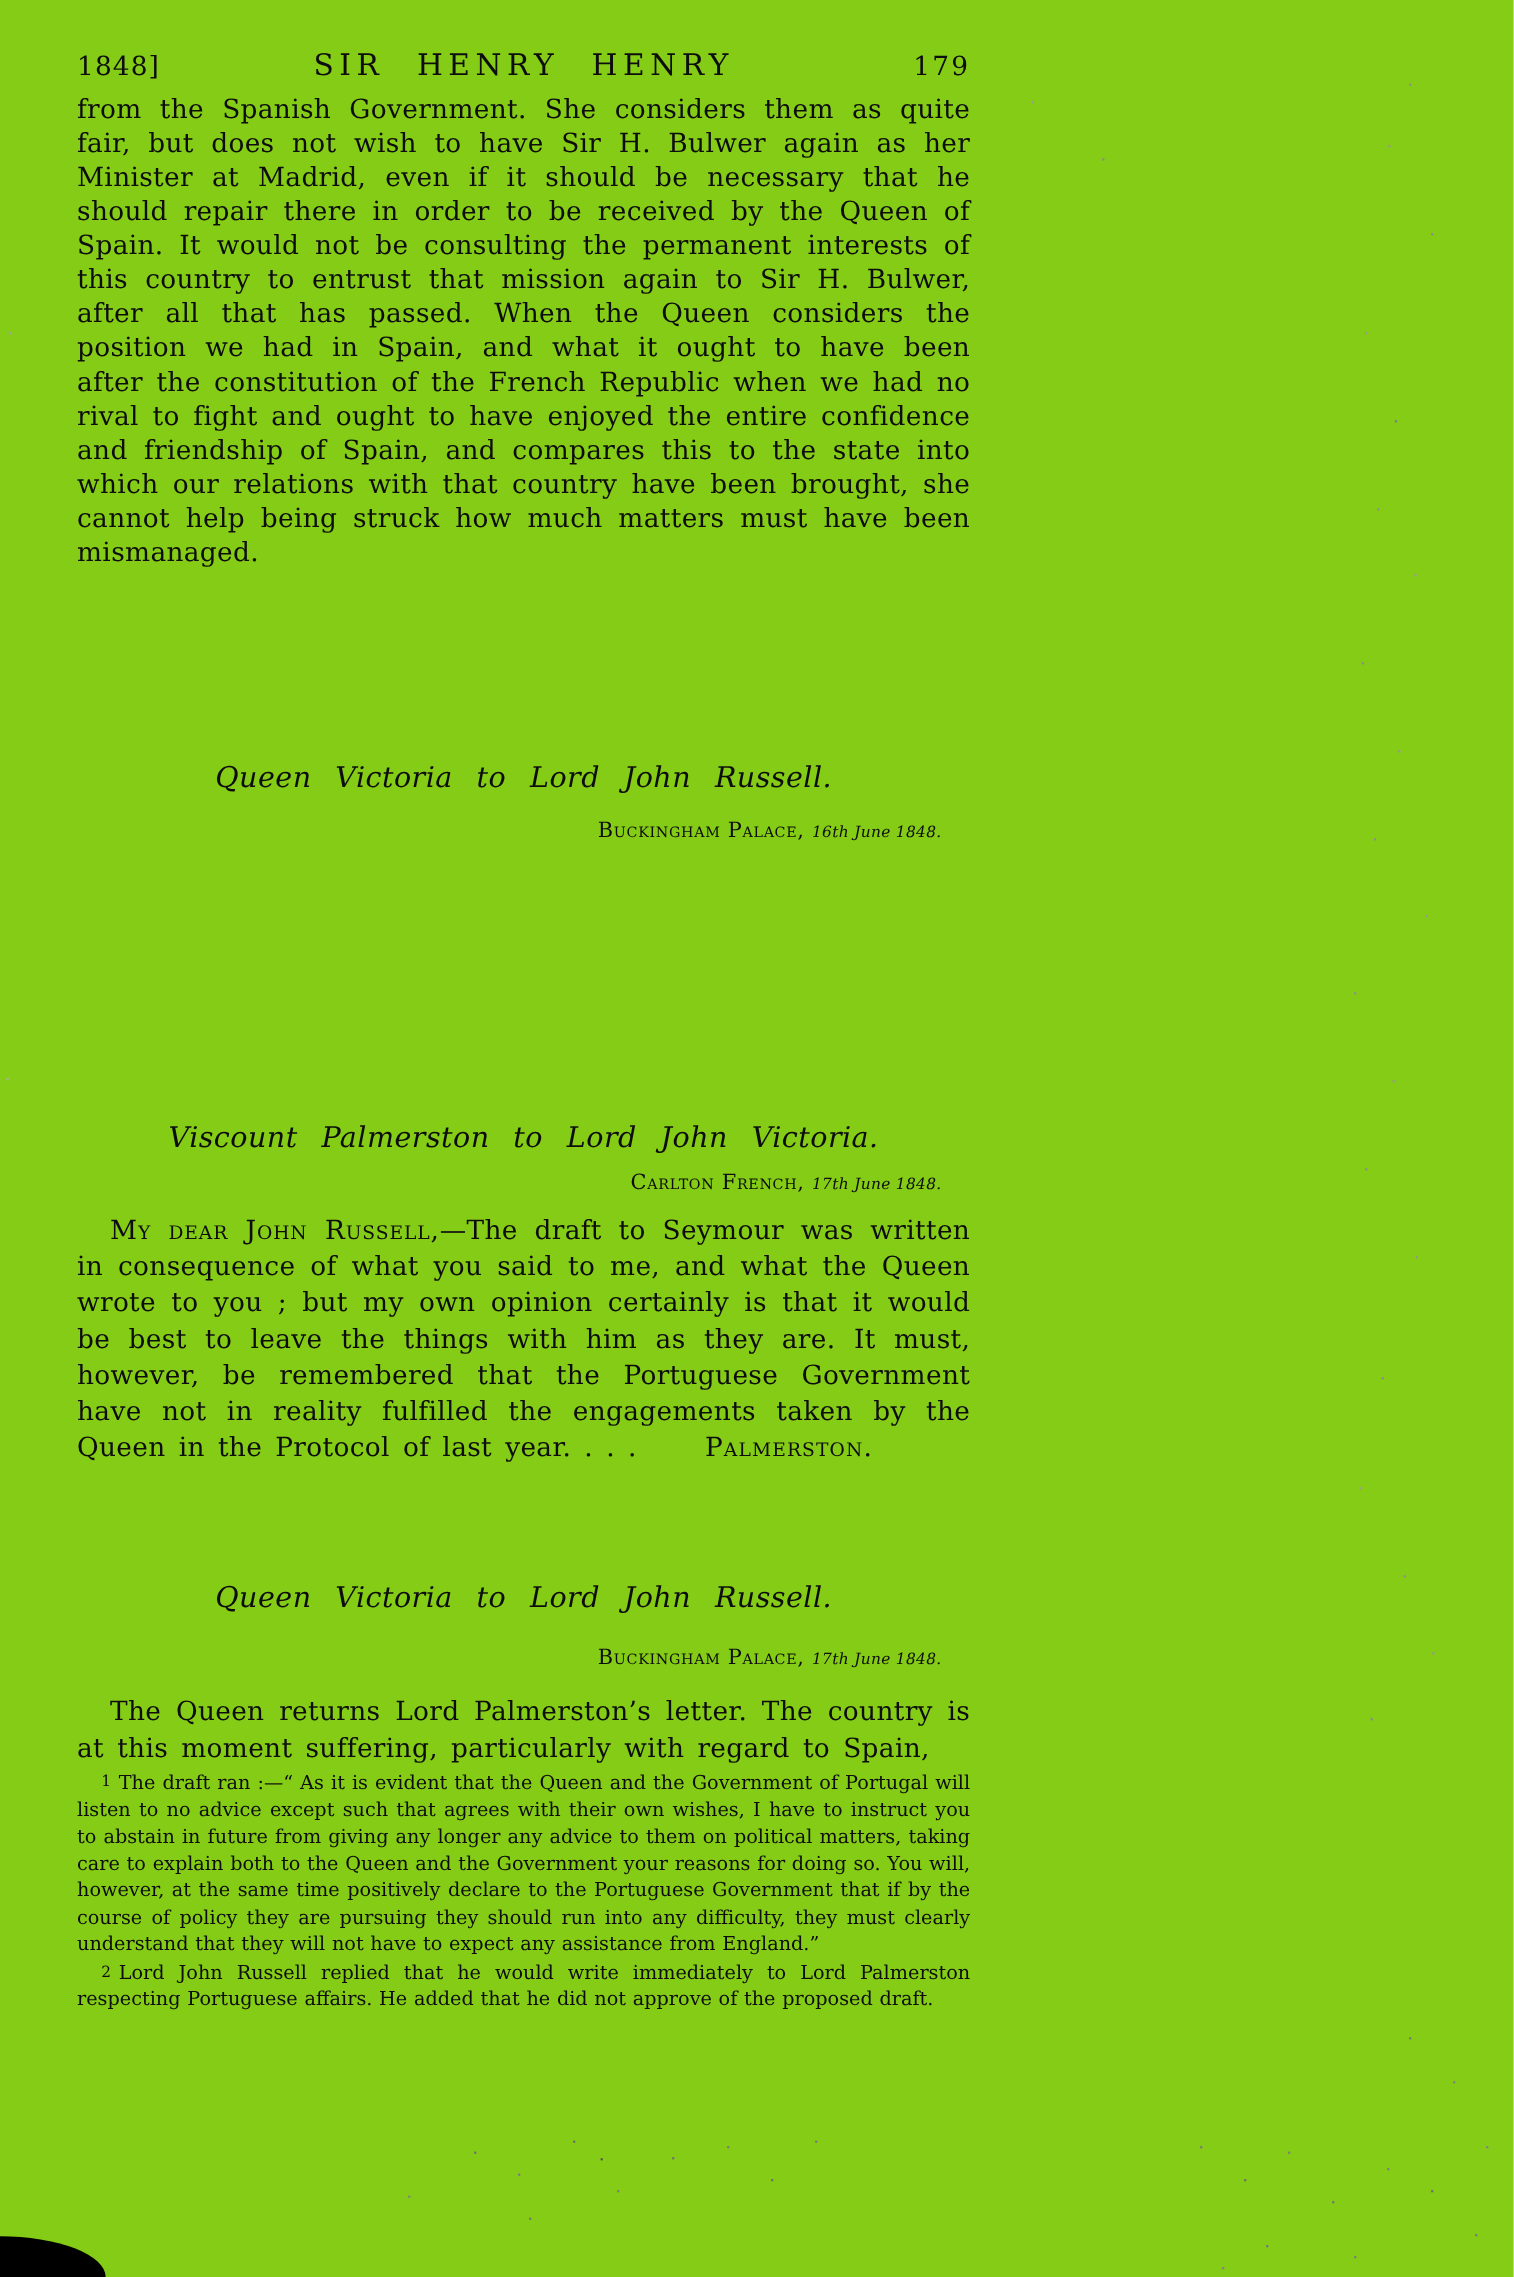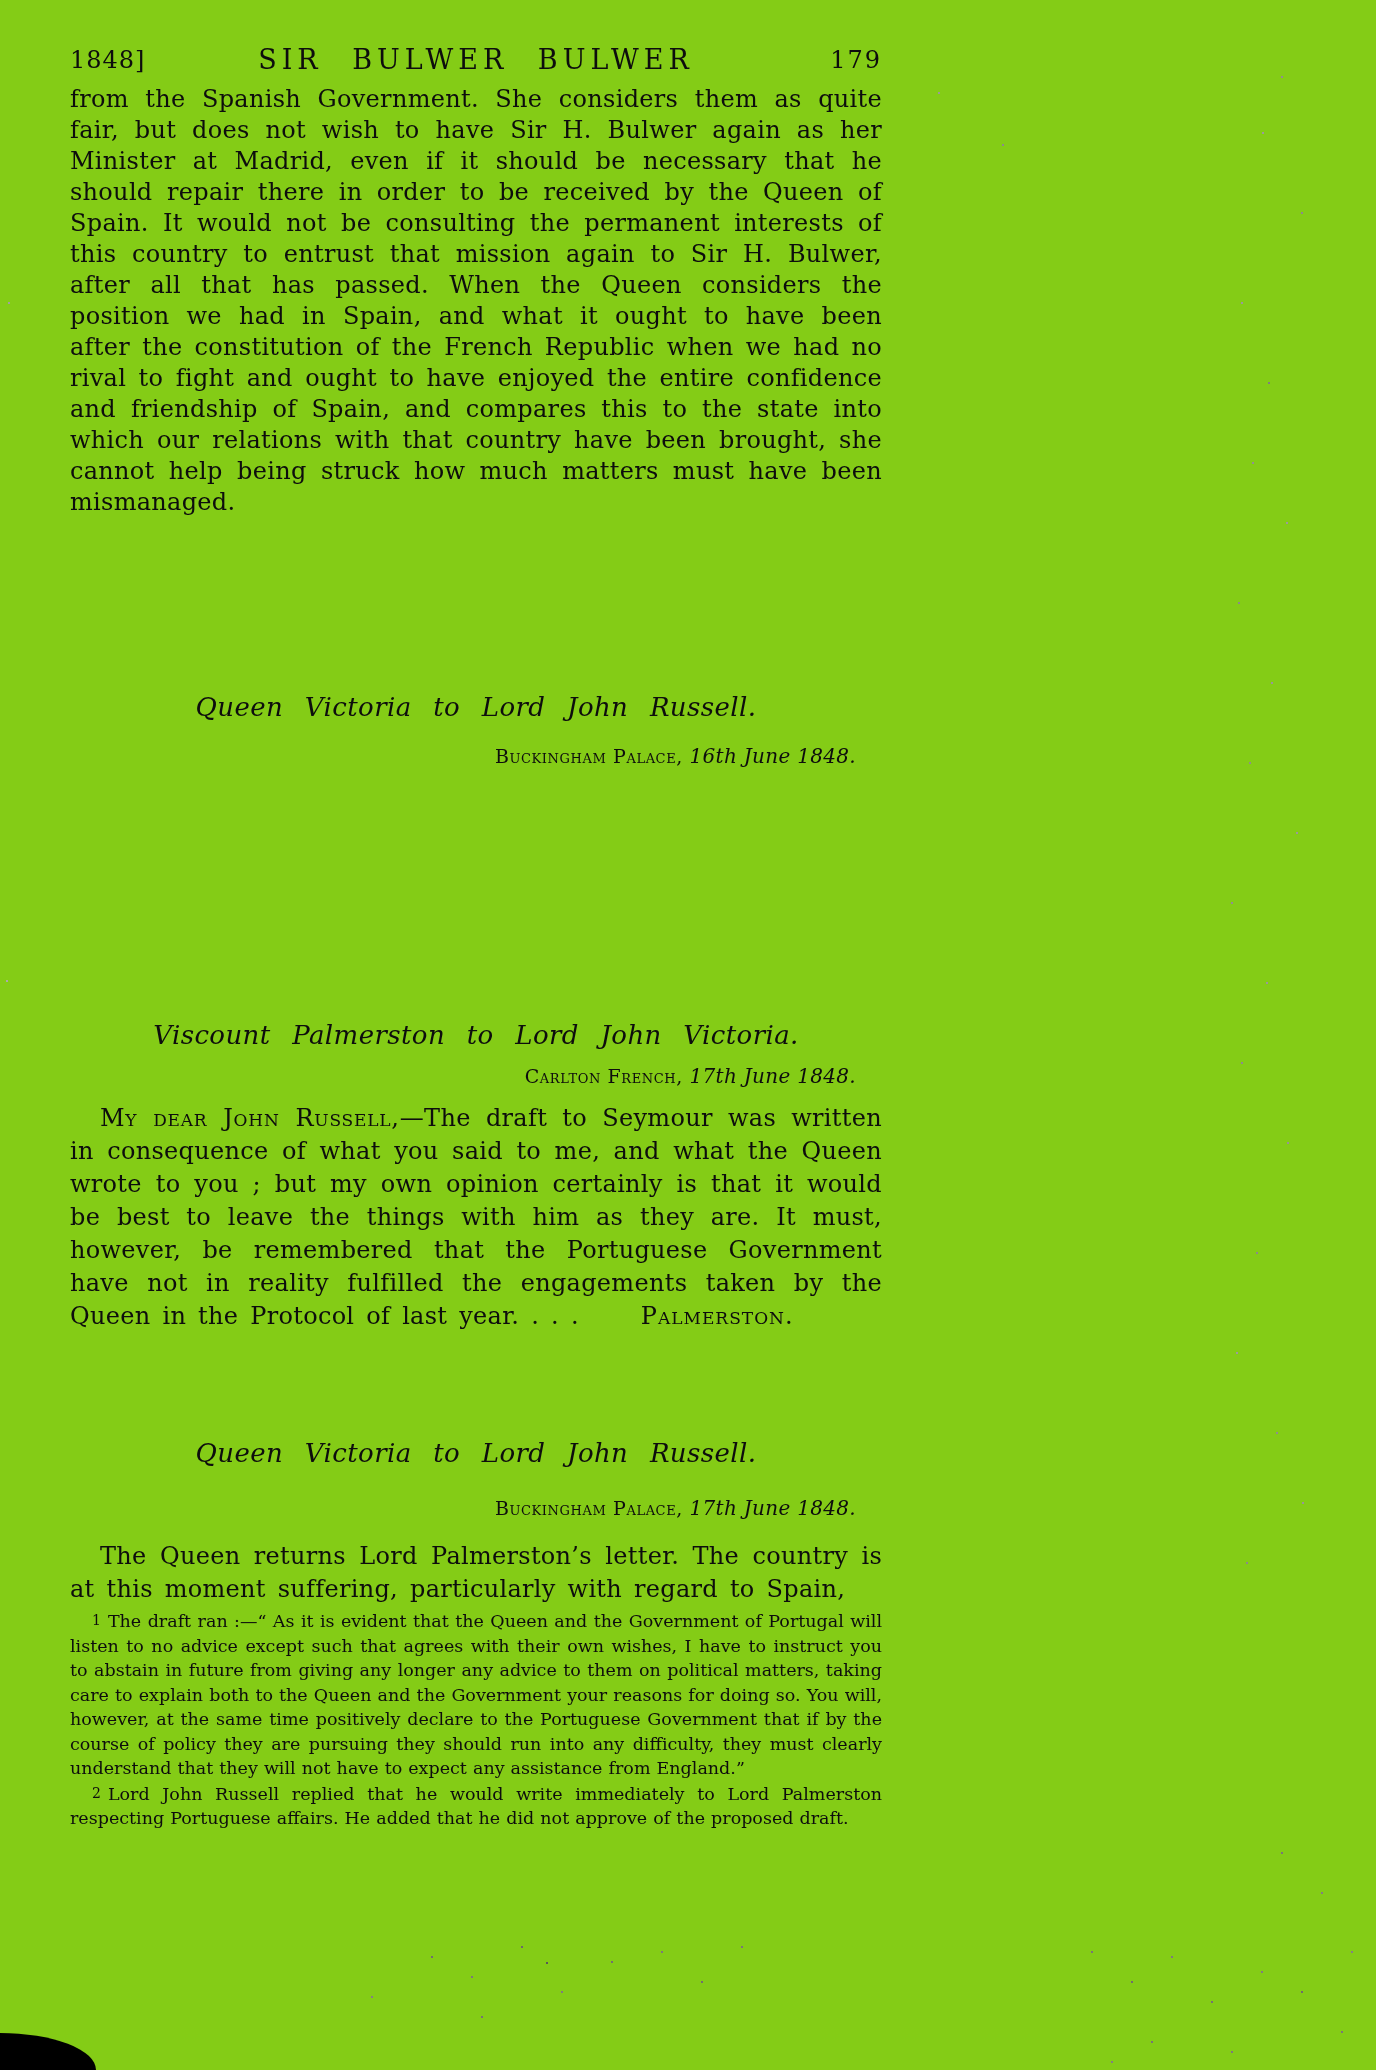--- a/index.html
+++ b/index.html
@@ -34,21 +34,21 @@
   .letter-heading{
     left:70px;width:812px;text-align:center;
     font-style:italic;font-size:26px;word-spacing:13px;letter-spacing:0.4px;
   }
   
   .dateline{
     left:70px;width:786px;text-align:right;
     font-size:19px;letter-spacing:0.6px;
   }
   .dateline .place{font-variant:small-caps;}
-  .dateline .date{font-style:italic;font-size:20px;letter-spacing:0.3px;}
+  .dateline .date{font-style:italic;font-size:14px;letter-spacing:0.3px;}
   .smallcaps{font-variant:small-caps;letter-spacing:0.8px;}
   .signature{font-variant:small-caps;letter-spacing:1px;margin-left:62px;}
   
   .footnotes{
     left:70px;width:812px;
     font-size:17.5px;line-height:24.5px;
     text-align:justify;word-spacing:0.5px;
   }
   .footnotes p{margin:0;text-indent:22px;}
   .fn-marker{font-size:14px;vertical-align:2px;margin-right:7px;}
@@ -79,21 +79,21 @@
       1351px 1951px 0 0 #828282, 8px 302px 0 0 #a0a0a0, 6px 980px 0 0 #ababab;
   }
 </style>
 </head>
 <body>
 
 <div class="page">
 
   <div class="abs header">
     <span class="year">1848]</span>
-    <span class="running-title">SIR BULWER BULWER</span>
+    <span class="running-title">SIR HENRY HENRY</span>
     <span class="pagenum">179</span>
   </div>
 
   <div class="abs bodytext" style="top:84px;">
     <p>from the Spanish Government. She considers them as quite fair, but does not wish to have Sir H. Bulwer again as her Minister at Madrid, even if it should be necessary that he should repair there in order to be received by the Queen of Spain. It would not be consulting the permanent interests of this country to entrust that mission again to Sir H. Bulwer, after all that has passed. When the Queen considers the position we had in Spain, and what it ought to have been after the constitution of the French Republic when we had no rival to fight and ought to have enjoyed the entire confidence and friendship of Spain, and compares this to the state into which our relations with that country have been brought, she cannot help being struck how much matters must have been mismanaged.</p>
   </div>
 
   <div class="abs letter-heading" style="top:692px;">Queen Victoria to Lord John Russell.</div>
   <div class="abs dateline" style="top:744px;">
     <span class="place">Buckingham Palace,</span>

